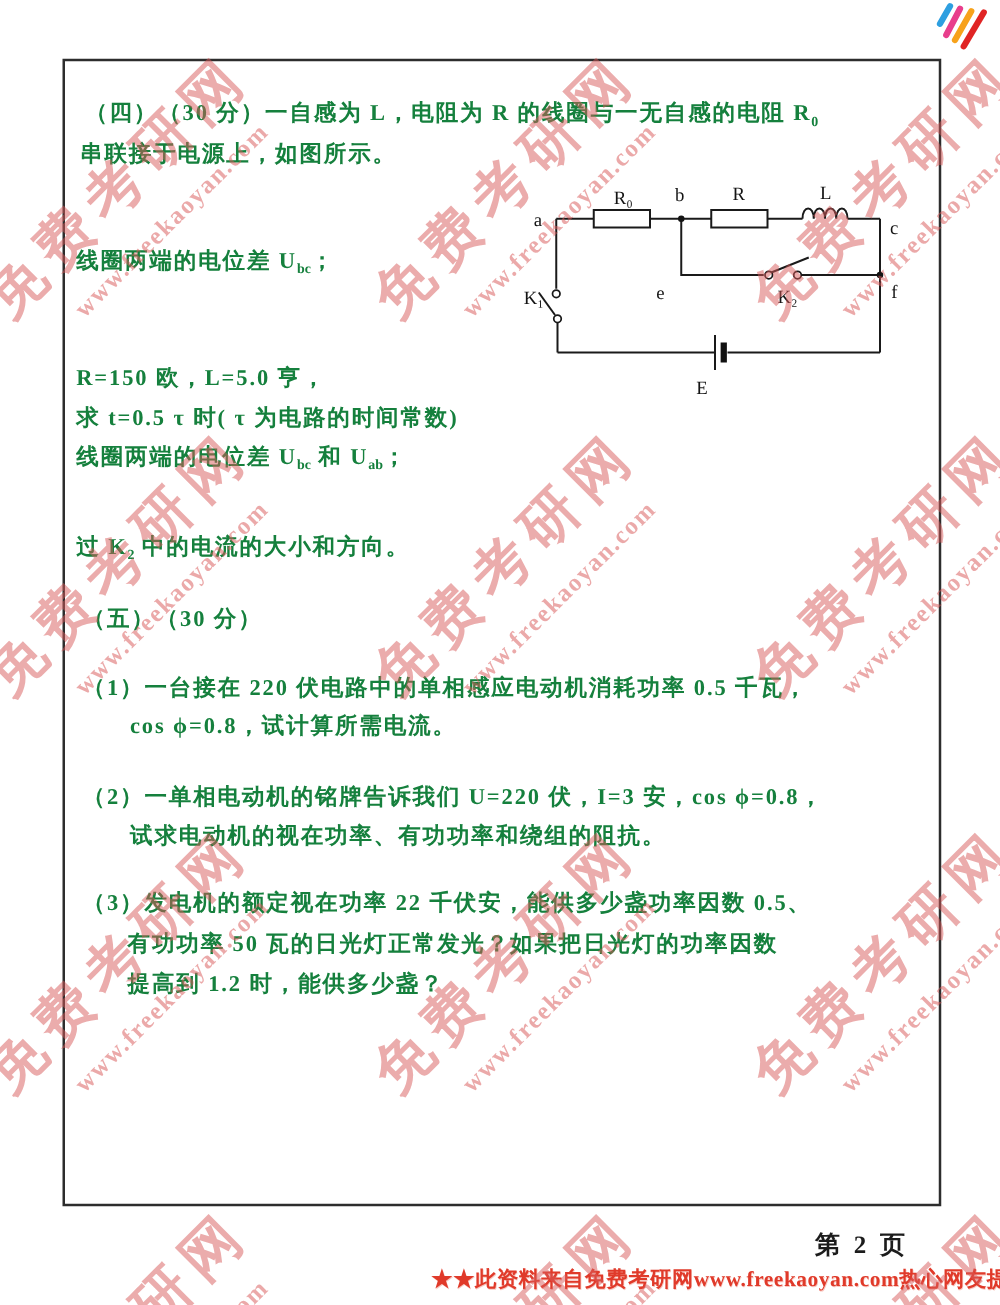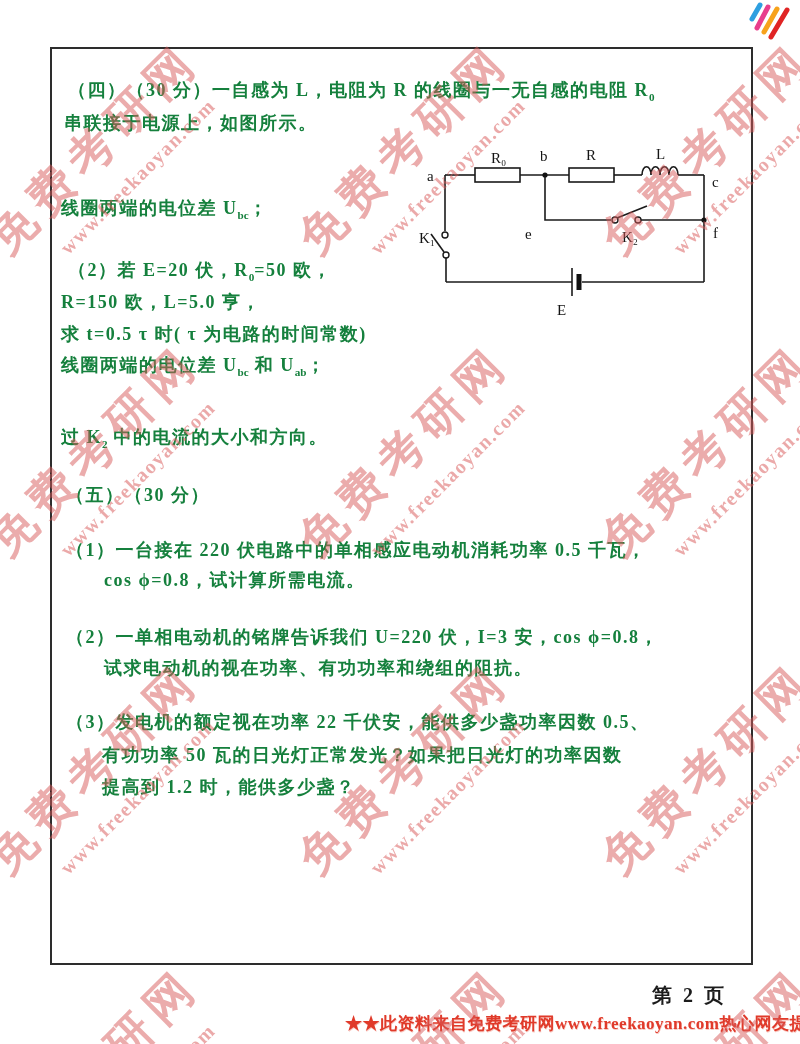--- a/index.html
+++ b/index.html
@@ -73,21 +73,20 @@
   </svg>
 </div>
 
 <div class="page-box">
 
   <div class="line" style="left:16px;top:31px">（四）（30 分）一自感为 L，电阻为 R 的线圈与一无自感的电阻 R<sub>0</sub></div>
   <div class="line" style="left:12px;top:64px">串联接于电源上，如图所示。</div>
 
   <div class="line" style="left:9px;top:149px">线圈两端的电位差 U<sub>bc</sub>；</div>
 
-  <div class="line" style="left:16px;top:211px">（2）若 E=20 伏，R<sub>0</sub>=50 欧，</div>
   <div class="line" style="left:9px;top:243px">R=150 欧，L=5.0 亨，</div>
   <div class="line" style="left:9px;top:275px">求 t=0.5 τ 时( τ 为电路的时间常数)</div>
   <div class="line" style="left:9px;top:306px">线圈两端的电位差 U<sub>bc</sub> 和 U<sub>ab</sub>；</div>
 
   <div class="line" style="left:9px;top:378px">过 K<sub>2</sub> 中的电流的大小和方向。</div>
 
   <div class="line" style="left:14px;top:436px">（五）（30 分）</div>
 
   <div class="line" style="left:14px;top:491px">（1）一台接在 220 伏电路中的单相感应电动机消耗功率 0.5 千瓦，</div>
   <div class="line" style="left:52px;top:521px">cos ϕ=0.8，试计算所需电流。</div>

